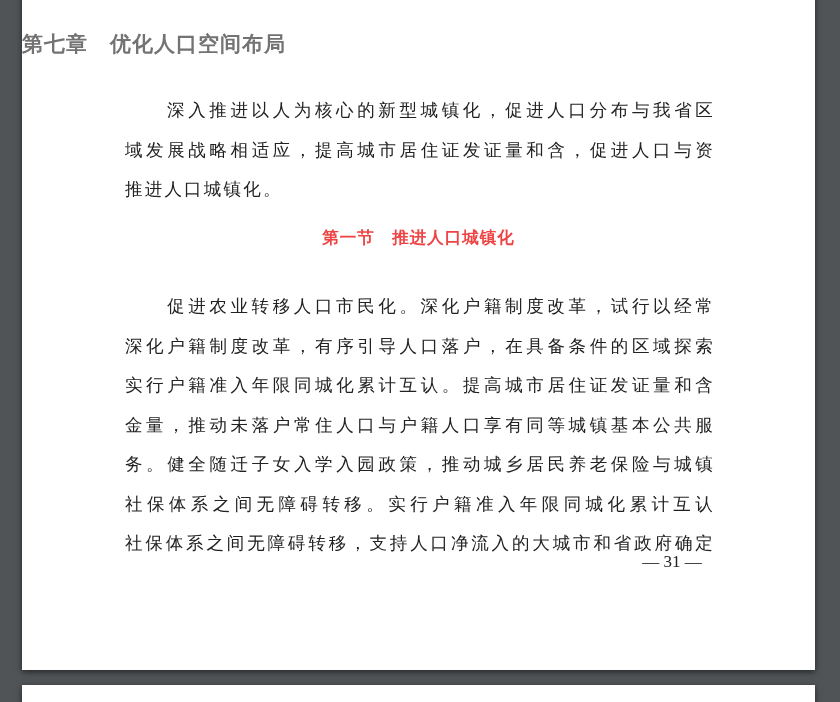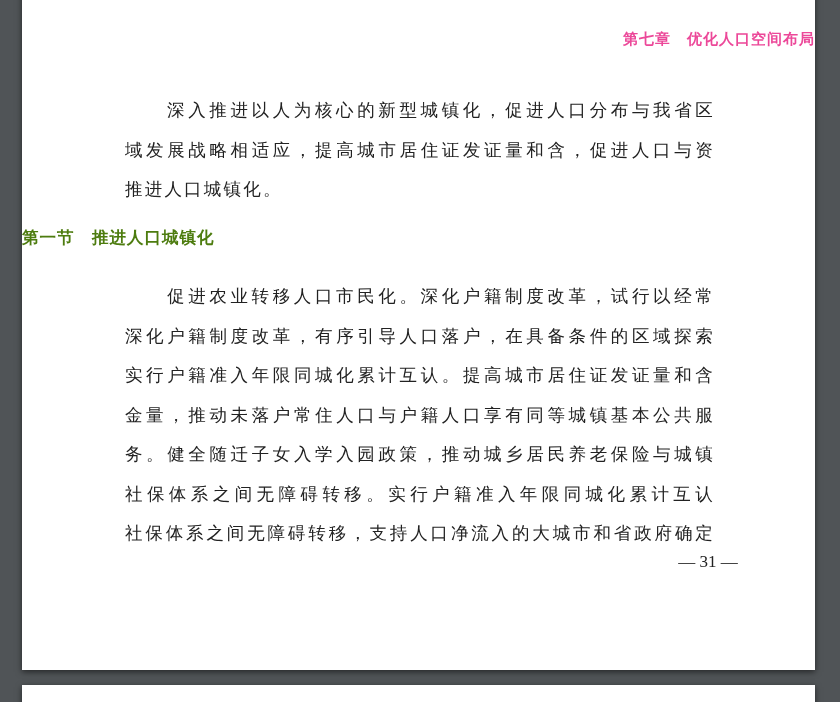--- a/index.html
+++ b/index.html
@@ -12,41 +12,41 @@
     .viewer { position: absolute; inset: 0; }
     .page {
       position: absolute; left: 22px; width: 793px;
       background: #ffffff;
       box-shadow: 0 2px 6px rgba(0,0,0,0.55);
     }
     .page1 { top: -10px; height: 680px; }
     .page2 { top: 685px; height: 40px; }
     .chapter-title {
       position: absolute; left: 0; right: 0; top: 40px;
-      text-align: right; font-family: "DejaVu Sans", sans-serif;
-      font-weight: bold; font-size: 15px; color: #ec4899; letter-spacing: 1px;
+      text-align: left; font-family: "DejaVu Sans", sans-serif;
+      font-weight: bold; font-size: 21px; color: #737373; letter-spacing: 1px;
       white-space: pre;
     }
     .para {
       position: absolute; left: 103px; width: 590px;
       font-size: 17.5px; color: #222; line-height: 39.5px;
       text-align: justify; text-justify: inter-character;
     }
     .para .line { display: block; text-align-last: justify; white-space: nowrap; letter-spacing: 2.2px; }
     .para .line.indent { padding-left: 42px; }
     .para .line.last { text-align-last: left; }
     .p1 { top: 101px; }
     .section-title {
       position: absolute; left: 0; right: 0; top: 237px;
-      font-size: 16.5px; font-weight: bold; color: #4d7c0f;
+      text-align: center; font-size: 16.5px; font-weight: bold; color: #ef4444;
       white-space: pre; letter-spacing: 1px;
     }
-    .p2 { top: 287px; }
+    .p2 { top: 297px; }
     .page-number {
-      position: absolute; left: 636px; width: 100px; top: 562px;
+      position: absolute; left: 600px; width: 100px; top: 562px;
       text-align: center; font-family: "Liberation Serif", serif; font-size: 17px; color: #222;
       white-space: pre;
     }
   </style>
 </head>
 <body>
 
 <div class="viewer">
   <div class="page page1">
     <div class="chapter-title">第七章　优化人口空间布局</div>

